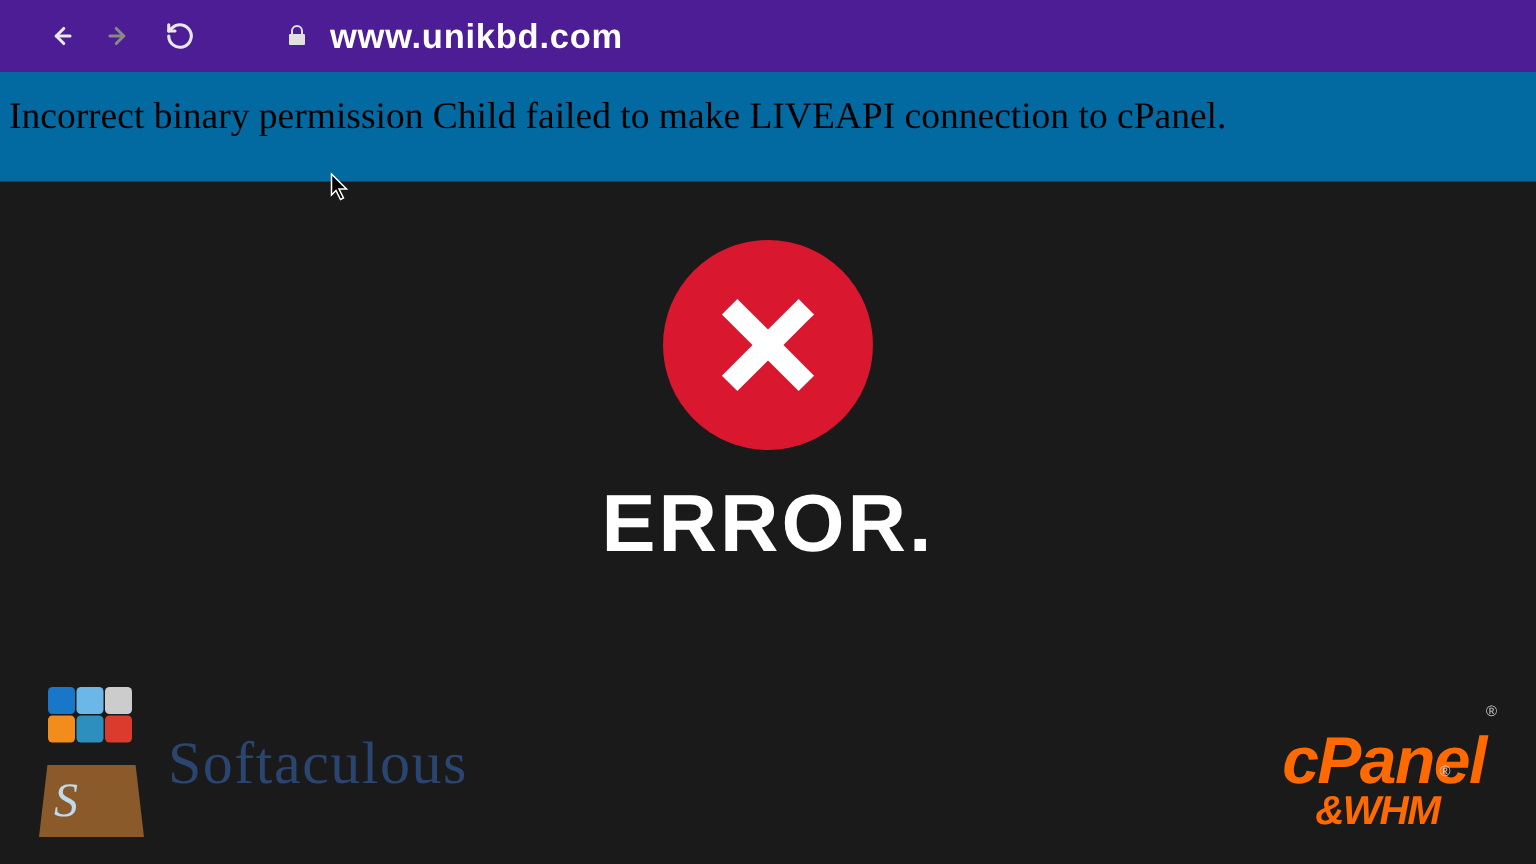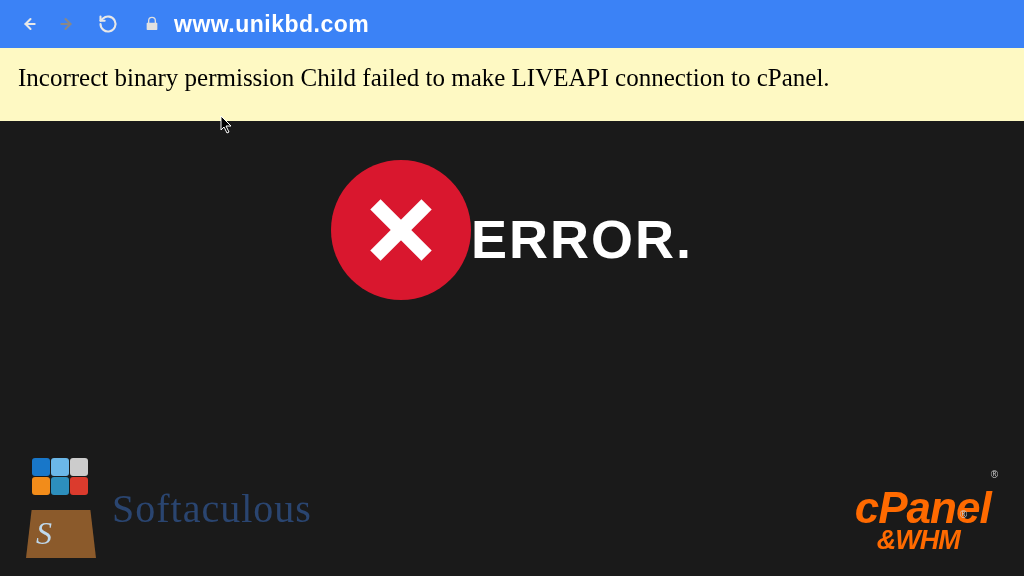--- a/index.html
+++ b/index.html
@@ -5,38 +5,38 @@
     * { margin: 0; padding: 0; box-sizing: border-box; }
     body {
       width: 1024px;
       height: 576px;
       background: #1a1a1a;
       font-family: Arial, sans-serif;
       position: relative;
       overflow: hidden;
     }
     .browser-bar {
-      background: #3b82f6;
+      background: #4c1d95;
       height: 48px;
       display: flex;
       align-items: center;
-      padding: 0 18px;
-      gap: 0;
+      padding: 0 30px;
+      gap: 34px;
     }
     .nav-icons { display: flex; align-items: center; gap: 20px; }
     .nav-icon { width: 20px; height: 20px; color: #e8e8e8; cursor: pointer; display: flex; align-items: center; justify-content: center; }
     .nav-icon svg { width: 100%; height: 100%; }
     .nav-forward { color: #888; }
     .url-section { display: flex; align-items: center; gap: 14px; margin-left: 26px; }
     .lock-icon { width: 16px; height: 16px; color: #e0e0e0; display: flex; }
     .url-text { color: #fff; font-size: 23px; font-weight: bold; letter-spacing: 0.5px; }
     .error-panel {
-      background: #fef9c3;
+      background: #0369a1;
       margin: 0;
-      padding: 14px 10px 26px 18px;
+      padding: 14px 10px 26px 6px;
     }
     .error-text {
       color: #000;
       font-size: 25px;
       font-family: 'Times New Roman', serif;
       line-height: 1.3;
     }
     .cursor-arrow {
       position: absolute;
       top: 115px;
@@ -44,21 +44,21 @@
       width: 14px;
       height: 20px;
       z-index: 5;
     }
     .center-block {
       position: absolute;
       top: 160px;
       left: 50%;
       transform: translateX(-50%);
       display: flex;
-      flex-direction: row;
+      flex-direction: column;
       align-items: center;
     }
     .error-circle {
       width: 140px;
       height: 140px;
       background: #d9172e;
       border-radius: 50%;
       display: flex;
       align-items: center;
       justify-content: center;

